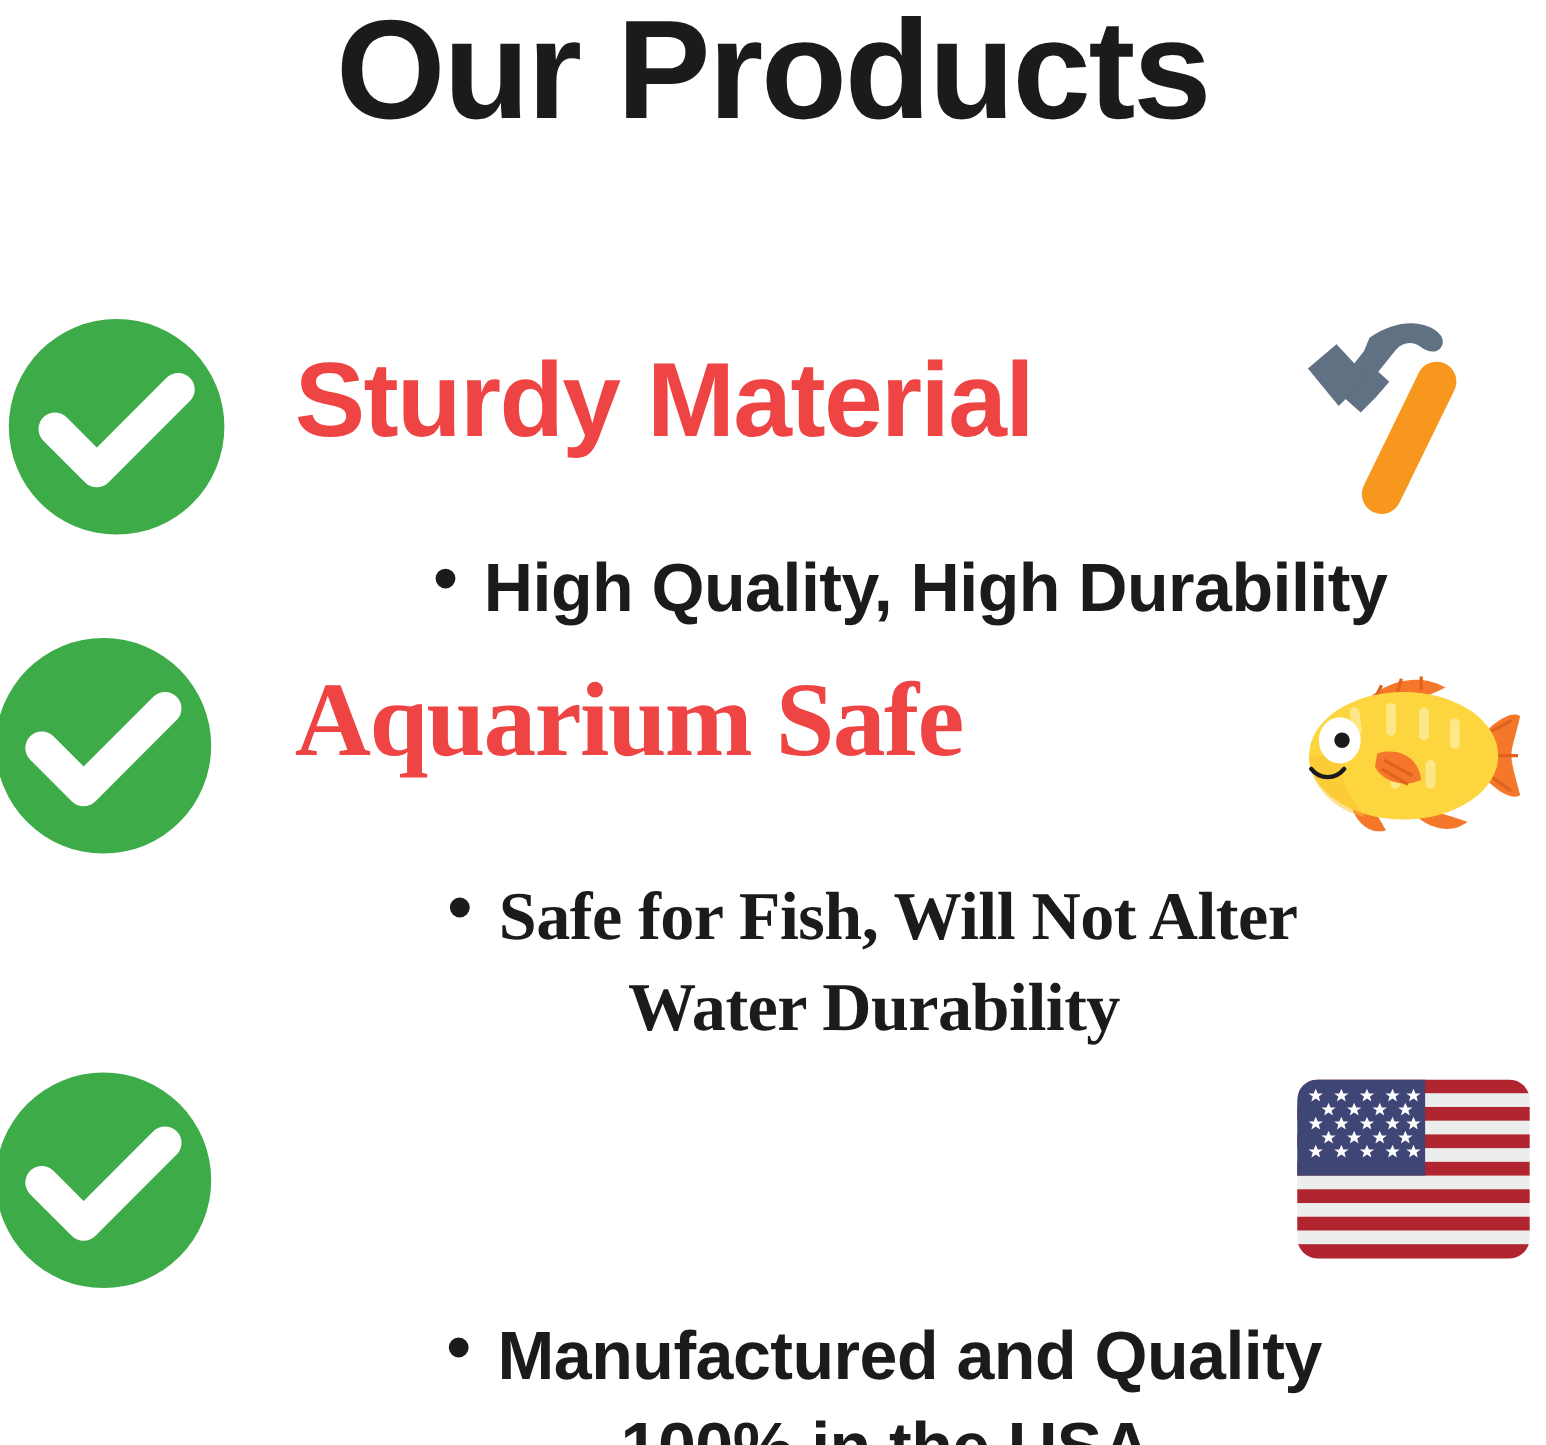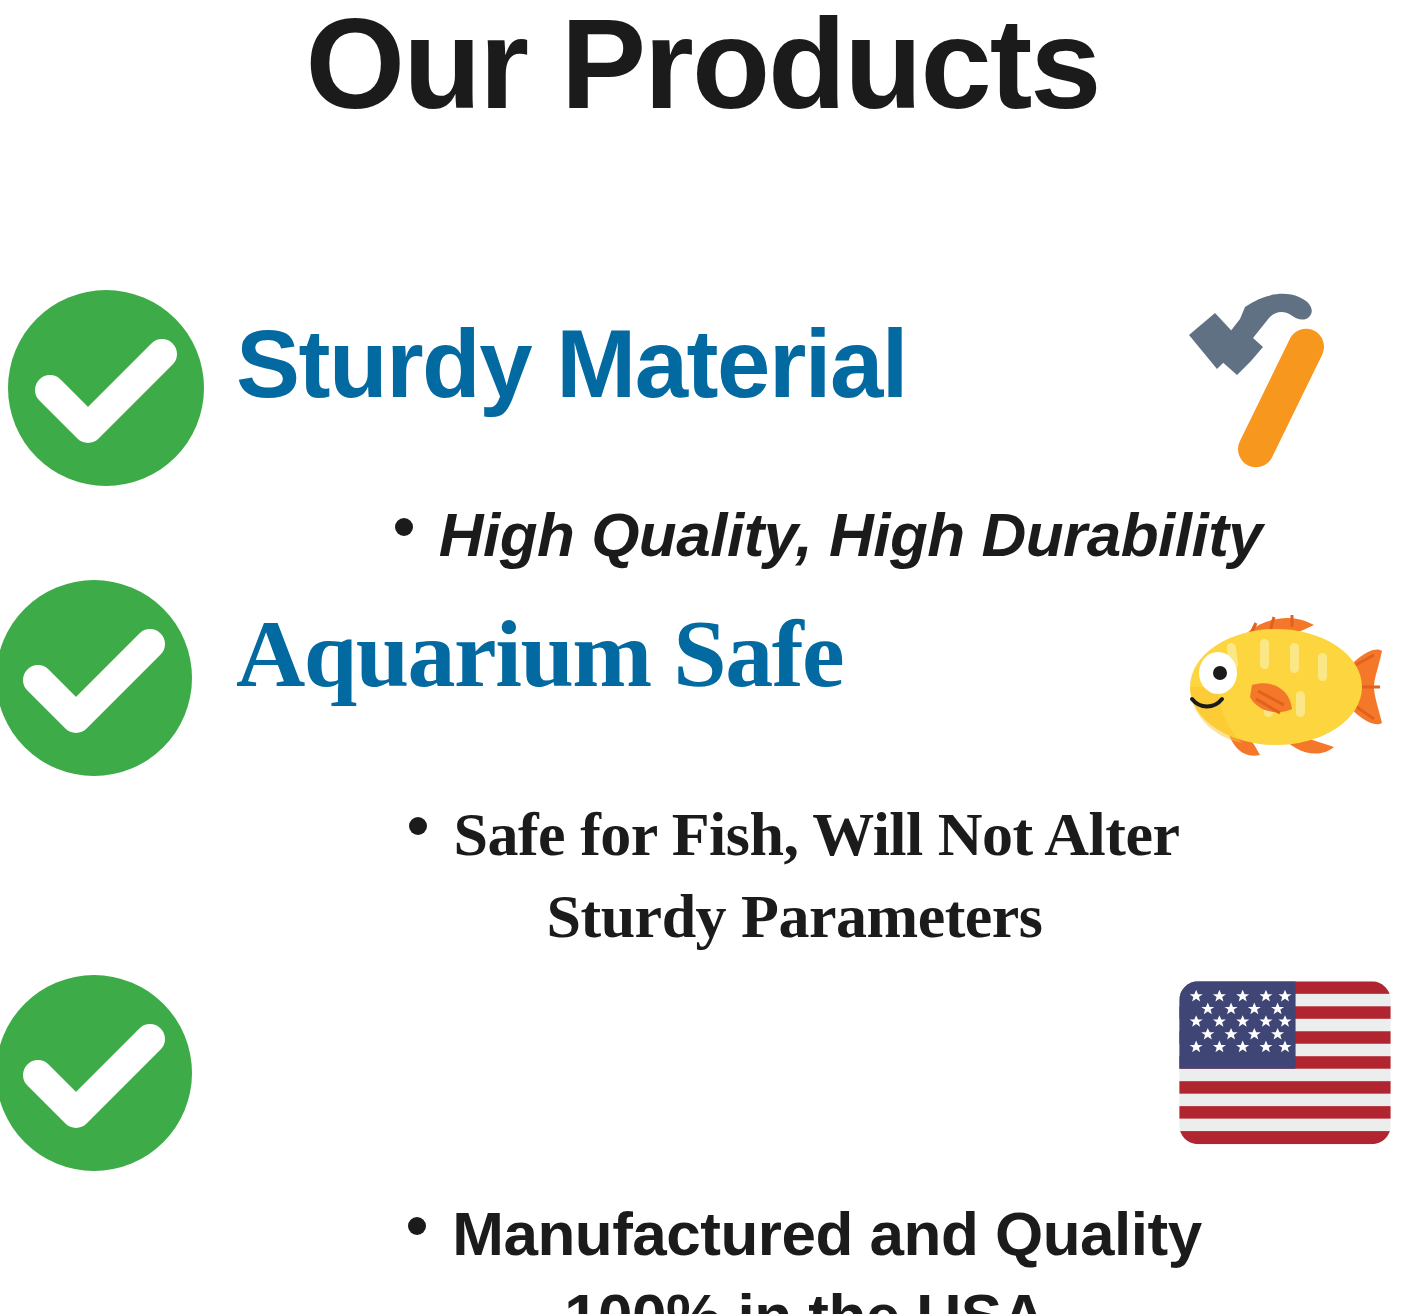--- a/index.html
+++ b/index.html
@@ -60,27 +60,27 @@
 
   .check-badge svg {
     position: absolute;
     left: 0; top: 0;
     width: 196px;
     height: 196px;
   }
 
   .feature-title {
     position: absolute;
-    left: 236px;
+    left: 268px;
     top: 26px;
     font-size: 96px;
     font-weight: 700;
     letter-spacing: -1.5px;
     line-height: 1;
-    color: #0369a1;
+    color: #ef4444;
     white-space: nowrap;
   }
   #feature-2 .feature-title { top: 34px; }
 
   .feature-emoji {
     position: absolute;
     width: 220px;
     height: 200px;
   }
   #emoji-hammer { left: 1165px; top: -5px; }
@@ -106,21 +106,21 @@
   .bullet-dot {
     display: inline-block;
     width: 18px;
     height: 18px;
     border-radius: 50%;
     background: #1b1b1b;
     vertical-align: 0.32em;
     margin-right: 26px;
   }
 
-  #feature-0 .bullets { padding-left: 300px; padding-right: 48px; margin-top: 4px; font-style: italic; }
+  #feature-0 .bullets { padding-left: 300px; padding-right: 48px; margin-top: 4px; }
   #feature-1 .bullets { padding-left: 300px; padding-right: 116px; margin-top: 14px; }
   #feature-2 .bullets { padding-left: 300px; padding-right: 95px; margin-top: 18px; }
 </style>
 </head>
 <body>
 
 <div class="page-title">Our Products</div>
 
 <div class="feature" id="feature-0">
   <div class="feature-head">
@@ -197,21 +197,21 @@
         <path d="M24 104 C32 114 46 114 54 104" stroke="#1b1b1b" stroke-width="4" fill="none" stroke-linecap="round"></path>
       </svg>
     </div>
   </div>
 
   <div class="bullets">
     <div class="bullet-line">
       <span class="bullet-dot"></span><span>Safe for Fish, Will Not Alter</span>
     </div>
     <div class="bullet-line">
-      <span>Sturdy Parameters</span>
+      <span>Water Durability</span>
     </div>
   </div>
 </div>
 
 <div class="feature" id="feature-2">
   <div class="feature-head">
 
     <div class="check-badge">
       <svg viewBox="0 0 196 196" xmlns="http://www.w3.org/2000/svg" aria-hidden="true">
         <path d="M42 100 L80 138 L154 64" fill="none" stroke="#ffffff" stroke-width="30" stroke-linecap="round" stroke-linejoin="round"></path>

